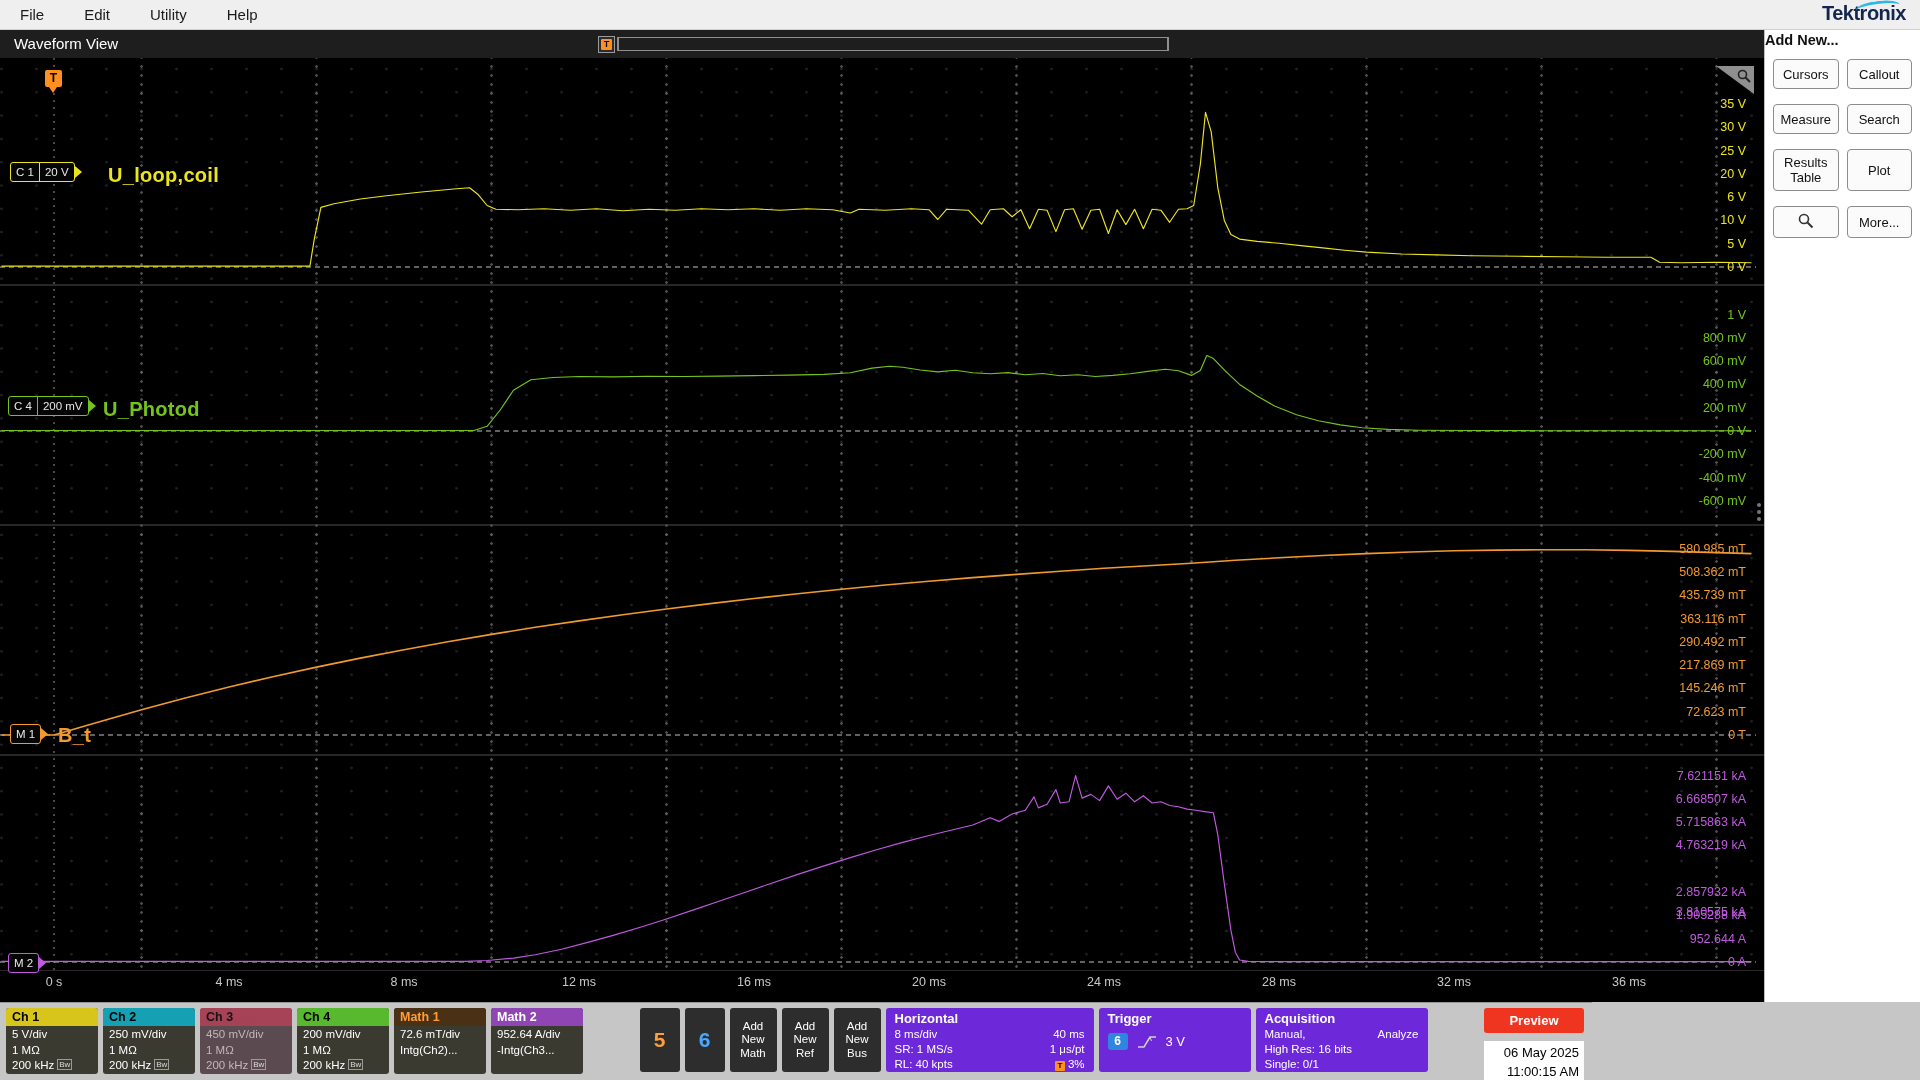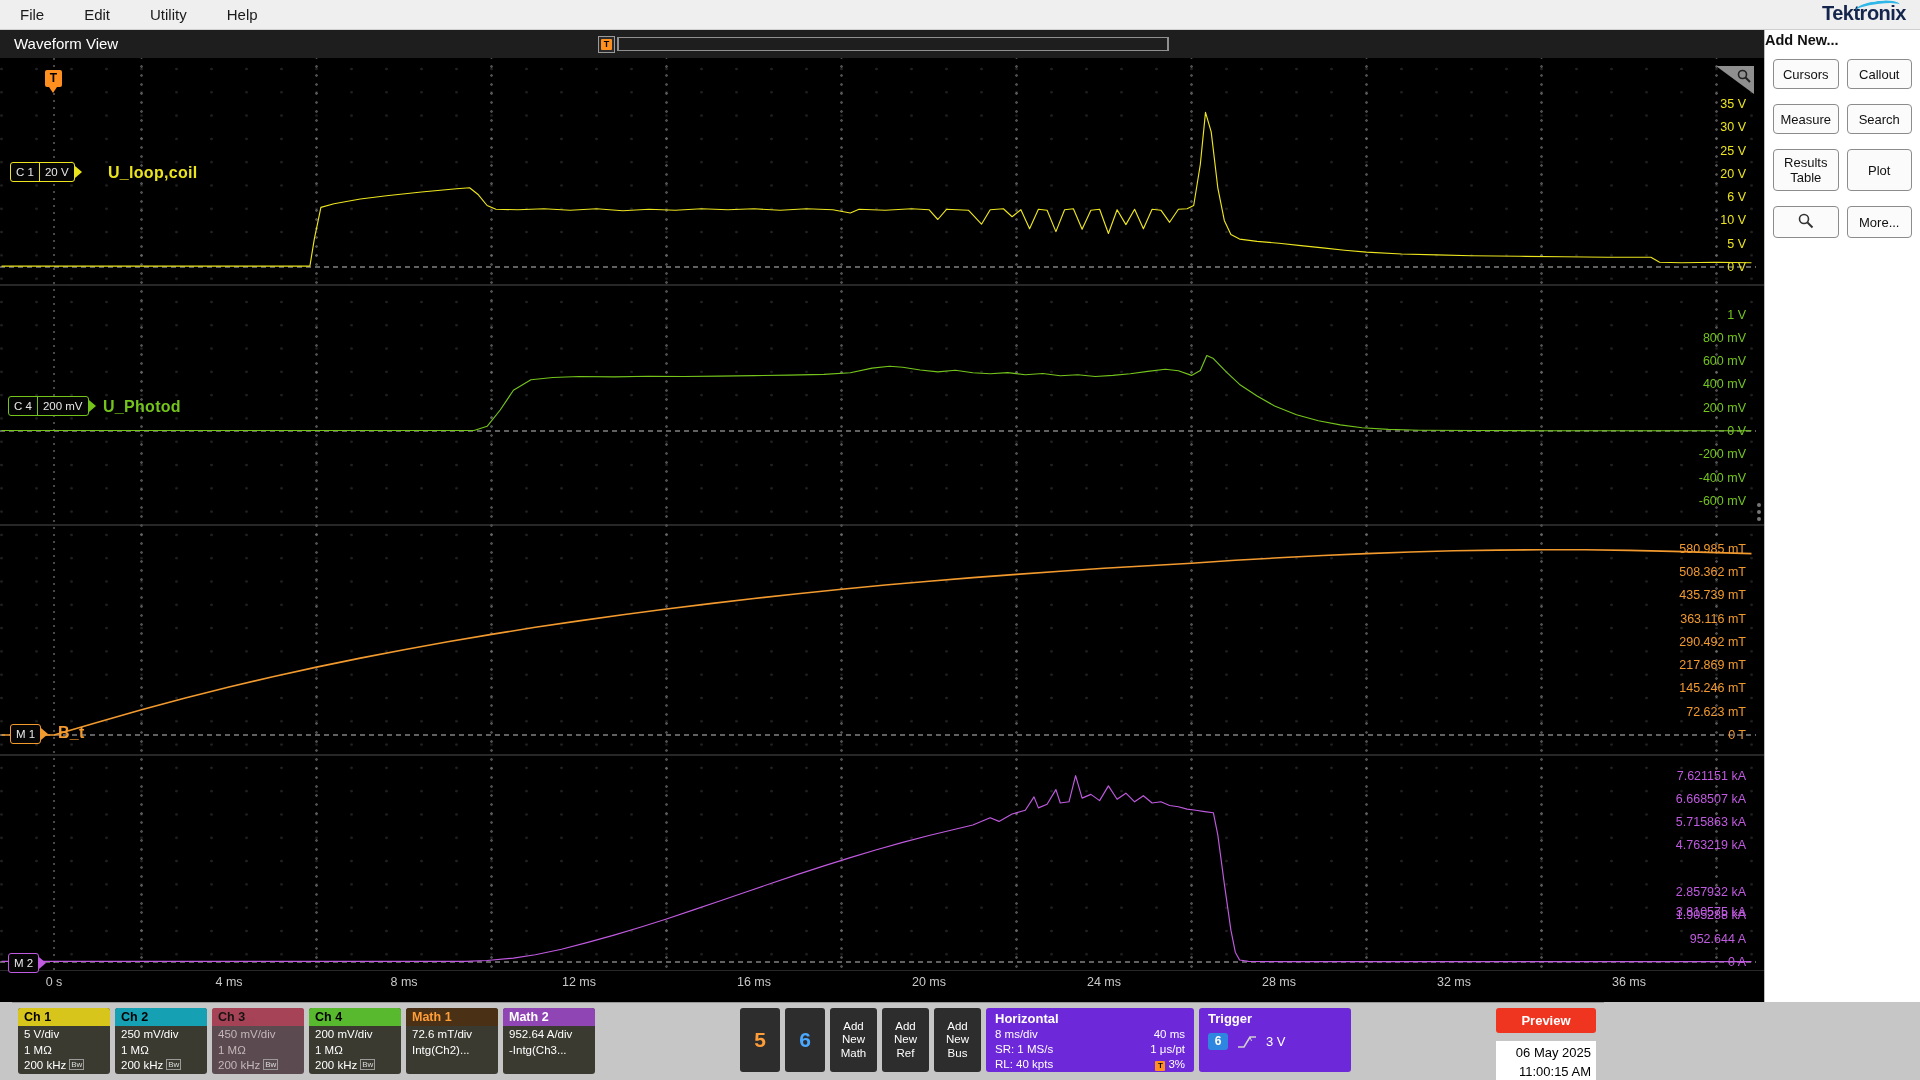--- a/index.html
+++ b/index.html
@@ -35,40 +35,40 @@
     background-position:54px 4px, 54px 209px;}
   #wave-svg{position:absolute;left:0;top:0;}
   .tick{position:absolute;right:18px;width:120px;text-align:right;font-size:12.5px;line-height:16px;}
   .ttick{position:absolute;top:4px;width:60px;text-align:center;color:#c8c8c8;font-size:12.5px;}
   #time-layer{position:absolute;left:0;top:913px;width:1764px;height:31px;background:#000;}
   .ch-tag{position:absolute;display:flex;align-items:center;height:18px;background:#050505;
     border:1.5px solid var(--c,#888);border-radius:3px;color:#e8e8e8;font-size:11.5px;padding:0 5px;white-space:nowrap;}
   .ch-tag::after{content:"";position:absolute;right:-8px;top:50%;transform:translateY(-50%);
     border-left:7px solid var(--c,#888);border-top:6px solid transparent;border-bottom:6px solid transparent;}
   .tag-sep{width:1px;align-self:stretch;background:var(--c,#888);margin:0 5px;}
-  .wf-label{position:absolute;font-size:16px;font-weight:bold;letter-spacing:0.3px;}
+  .wf-label{position:absolute;font-size:20px;font-weight:bold;letter-spacing:0.3px;}
   #trig-flag{position:absolute;left:45px;top:12px;width:17px;height:17px;background:#ff8f1f;color:#000;
     font-weight:bold;font-size:12px;text-align:center;line-height:17px;border-radius:2px;}
   #trig-flag::after{content:"";position:absolute;left:4px;bottom:-6px;border-top:6px solid #ff8f1f;
     border-left:4px solid transparent;border-right:4px solid transparent;}
   #zoom-corner{position:absolute;right:10px;top:8px;width:38px;height:28px;background:#8f8f8f;
     clip-path:polygon(0 0,100% 0,100% 100%);}
   #zoom-corner svg{position:absolute;right:2px;top:2px;}
   
   #sidebar{position:absolute;left:1764px;top:29px;width:156px;height:973px;background:#ffffff;
     border-left:1px solid #bdbdbd;box-sizing:border-box;}
   #sb-title{text-align:left;font-size:14.5px;font-weight:bold;color:#111;margin:3px 0 11px 0;}
   .sb-row{display:flex;gap:8px;padding:0 8px;margin-bottom:15px;}
   .sb-btn{flex:1;background:#fbfbfb;border:1px solid #8c8c8c;border-radius:4px;font-size:13px;
     color:#111;font-family:"Liberation Sans",sans-serif;padding:5px 1px;min-height:30px;line-height:15px;}
   .sb-row.tall .sb-btn{min-height:40px;}
   #grip{position:absolute;left:1757px;top:500px;z-index:6;}
   #grip i{display:block;width:4px;height:4px;border-radius:50%;background:#777;margin:3px 0;}
   
-  #bottombar{position:absolute;top:1002px;left:12px;width:1592px;height:78px;background:#c6c6c6;
+  #bottombar{position:absolute;top:1002px;left:0;width:1592px;height:78px;background:#c6c6c6;
     border-top:1px solid #979797;display:flex;align-items:flex-start;padding:5px 0 0 6px;box-sizing:border-box;gap:5px;}
   #ch-badges{display:flex;gap:5px;}
   .ch-badge{width:92px;height:66px;border-radius:3px;overflow:hidden;background:#3a3a31;flex:none;}
   .ch-badge.dim{background:#5b4b50;}
   .ch-head{height:18px;font-size:12.5px;font-weight:bold;padding-left:6px;line-height:18px;}
   .ch-badge.dim .ch-head{opacity:0.75;}
   .ch-body{padding:1px 6px;font-size:11.5px;color:#fff;line-height:15.5px;white-space:nowrap;}
   .ch-badge.dim .ch-body{color:#c4b6ba;}
   .bw{display:inline-block;border:1px solid #9a9a9a;font-size:8px;line-height:9px;padding:0 1px;
     margin-left:3px;vertical-align:2px;color:#ddd;}
@@ -342,20 +342,33 @@
     <div class="trow">
       <span class="src-badge">6</span>
       <svg width="22" height="16" viewBox="0 0 22 16">
         <path d="M2 13 H8 L14 3 H20" stroke="#cfcfcf" fill="none" stroke-width="1.6"></path>
         <path d="M11 8 l3 -5 l1.5 4" stroke="#cfcfcf" fill="none" stroke-width="1"></path>
       </svg>
       <span>3 V</span>
     </div>
   </div>
 
+  <div class="panel" id="panel-acq">
+    <div class="ptitle">Acquisition</div>
+    <div class="prow">
+      <span>Manual,</span>
+      <span>Analyze</span>
+    </div>
+    <div class="prow">
+        <span>High Res: 16 bits</span>
+      </div>
+    <div class="prow">
+        <span>Single: 0/1</span>
+      </div>
+  </div>
 
   <div id="right-stack">
     <div id="preview-btn">Preview</div>
     <div id="clock">
       <div>06 May 2025</div>
       <div>11:00:15 AM</div>
     </div>
   </div>
 </div>
 

